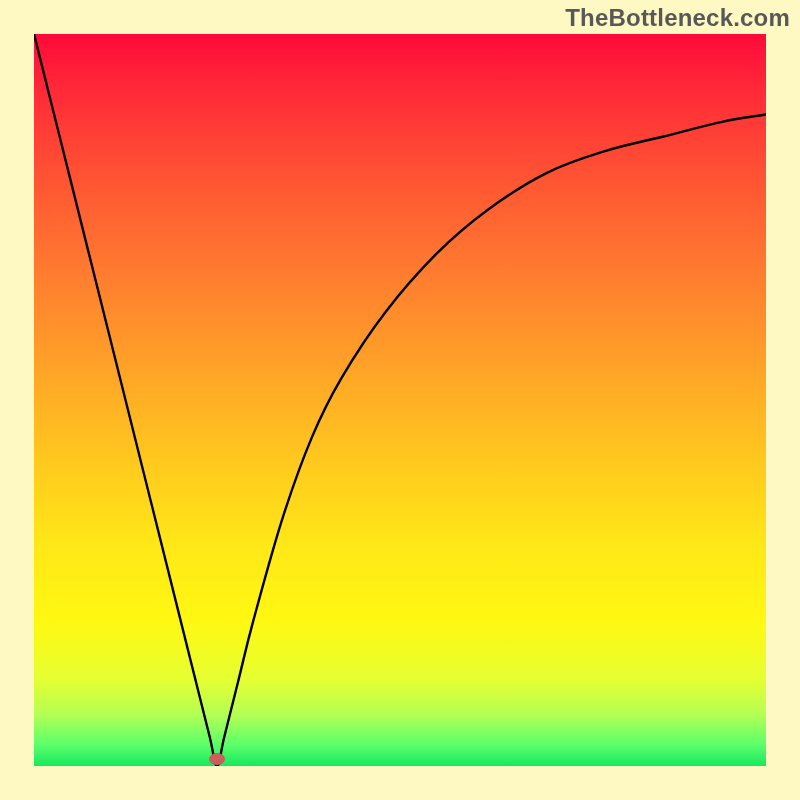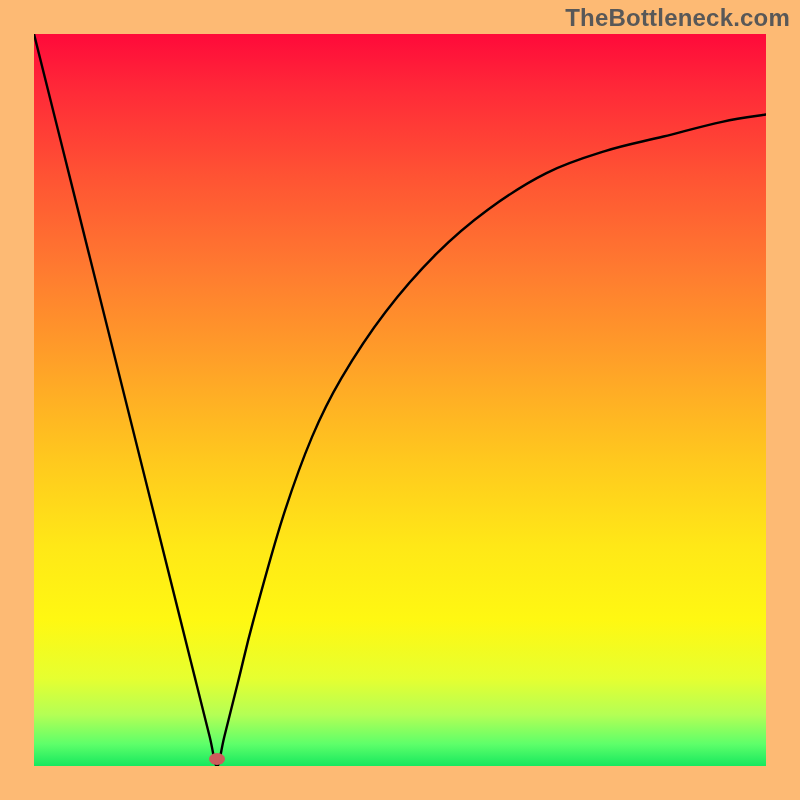--- a/index.html
+++ b/index.html
@@ -8,21 +8,21 @@
     width: 800px;
     height: 800px;
     overflow: hidden;
     background: #000;
     font-family: Arial, Helvetica, sans-serif;
   }
   .frame {
     position: relative;
     width: 800px;
     height: 800px;
-    background: #fdba74;
+    background: #fef9c3;
   }
   .plot-area {
     position: absolute;
     left: 34px;
     top: 34px;
     width: 732px;
     height: 732px;
     
     background: linear-gradient(
       to bottom,

